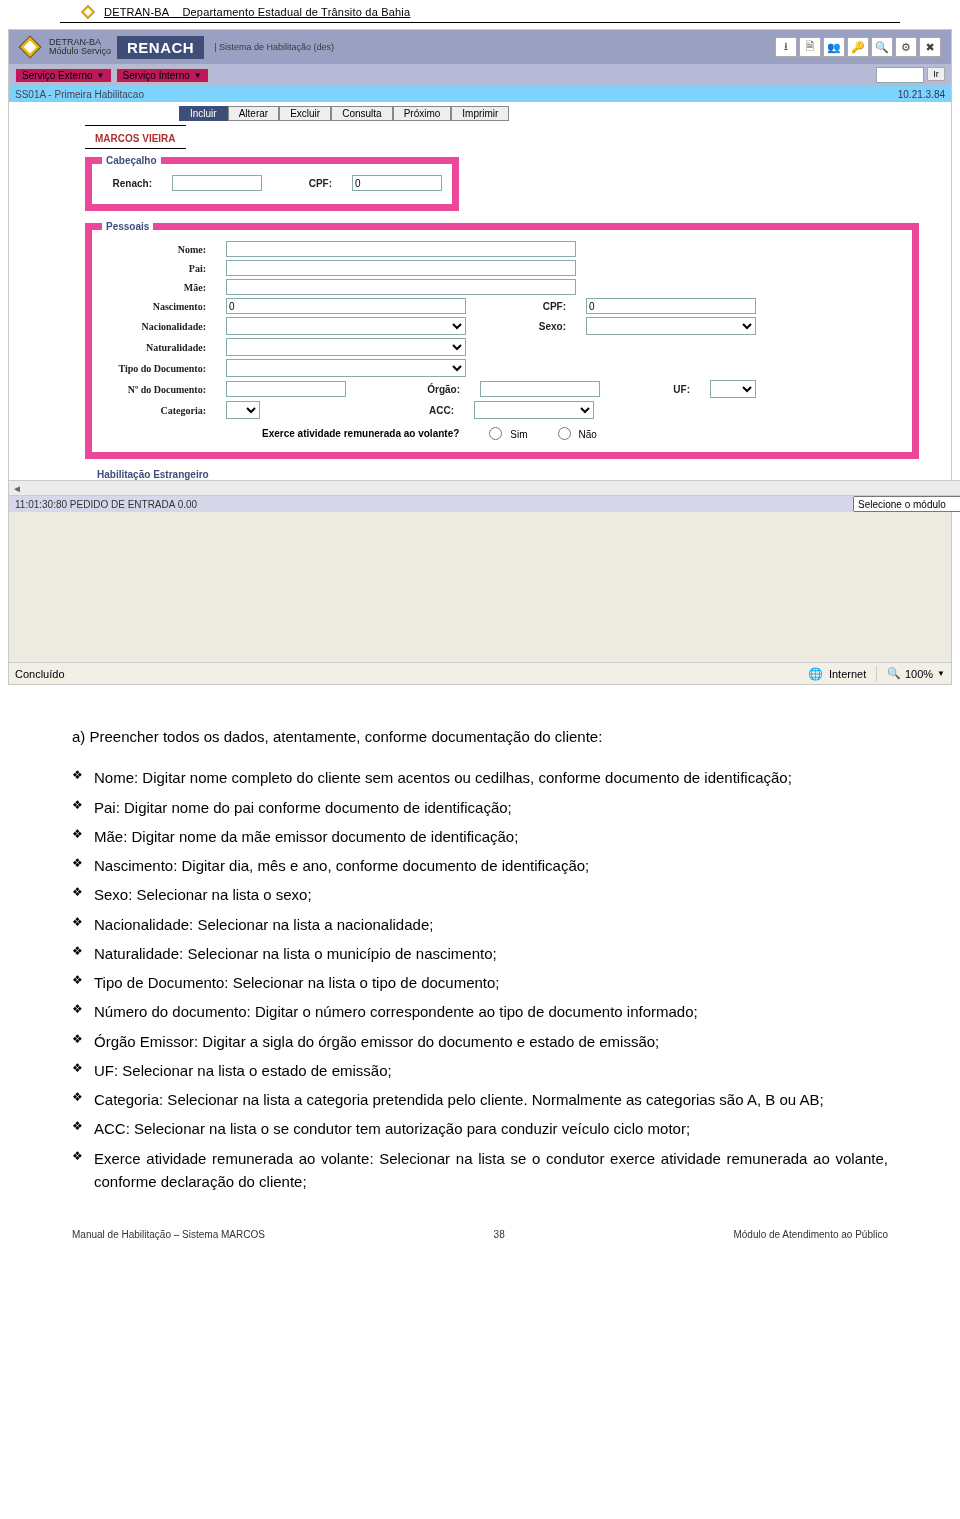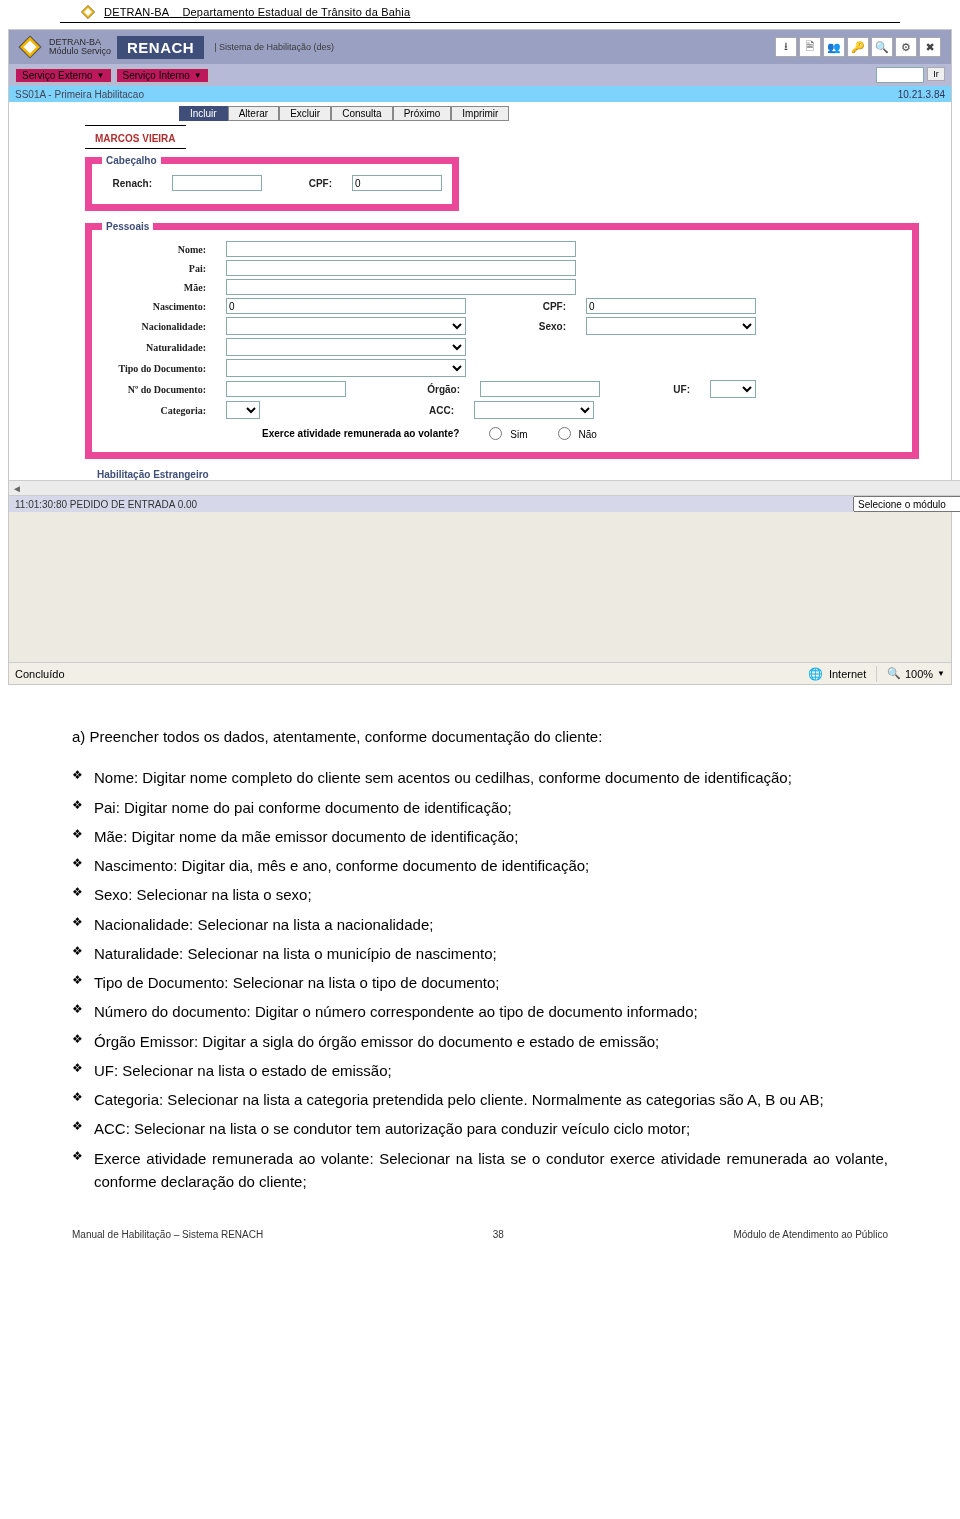--- a/index.html
+++ b/index.html
@@ -268,16 +268,16 @@
     <li>Número do documento: Digitar o número correspondente ao tipo de documento informado;</li>
     <li>Órgão Emissor: Digitar a sigla do órgão emissor do documento e estado de emissão;</li>
     <li>UF: Selecionar na lista o estado de emissão;</li>
     <li>Categoria: Selecionar na lista a categoria pretendida pelo cliente. Normalmente as categorias são A, B ou AB;</li>
     <li>ACC: Selecionar na lista o se condutor tem autorização para conduzir veículo ciclo motor;</li>
     <li>Exerce atividade remunerada ao volante: Selecionar na lista se o condutor exerce atividade remunerada ao volante, conforme declaração do cliente;</li>
   </ul>
 </div>
 
 <div class="page-footer">
-  <span>Manual de Habilitação – Sistema RENACH</span>
+  <span>Manual de Habilitação – Sistema MARCOS</span>
   <span class="mid">38</span>
   <span>Módulo de Atendimento ao Público</span>
 </div>
 
 </body></html>

